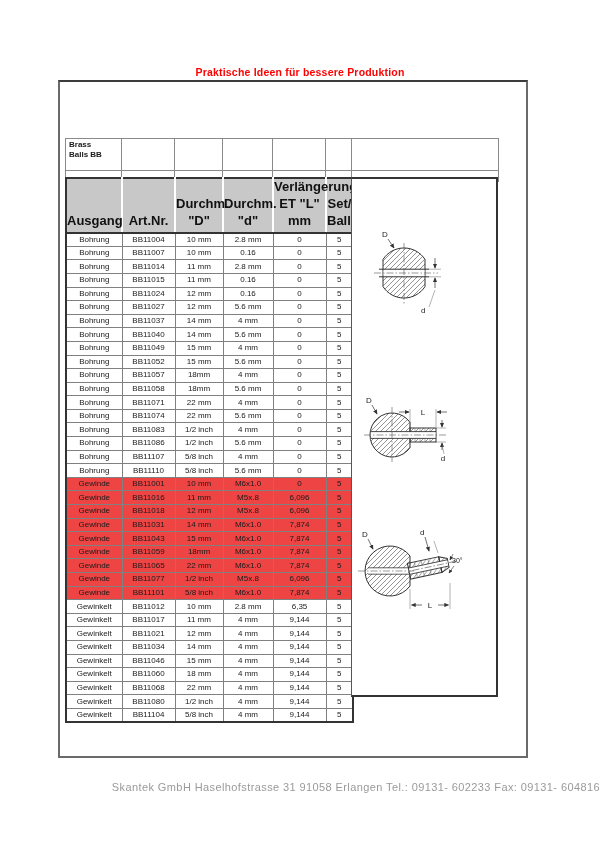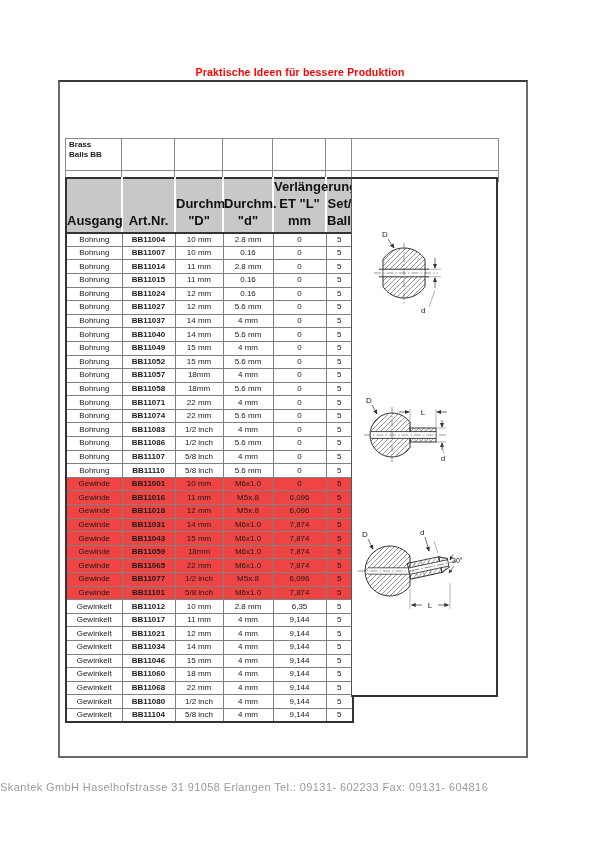--- a/index.html
+++ b/index.html
@@ -27,34 +27,34 @@
   
   .t2 { position:absolute; left:65px; top:177px; border-collapse:collapse; table-layout:fixed;
         width:287px; border:2px solid #333; }
   .t2 th { background:#c8c8c8; height:29px; font-size:13px; font-weight:bold; color:#111;
            vertical-align:bottom; padding:0 0 2px 0; text-align:center;
            border-left:2px solid #fff; border-bottom:2px solid #333; }
   .t2 th:first-child { border-left:none; }
   .t2 th span { display:block; line-height:1.3; }
   .t2 td { border:1px solid #808080; height:13.6px; font-size:8px; text-align:center;
            vertical-align:middle; padding:0; background:#fff; line-height:1; }
-  .t2 td.b { font-weight:bold; }
+  .t2 td.b { font-weight:normal; }
   .t2 tr.shaded td { background:#ef4444; }
 
   
   .konfig { position:absolute; left:351px; top:177px; width:147px; height:520px;
             border:2px solid #333; border-left:1px solid #555; background:#fff; }
   .konfig-header { height:29px; background:#c8c8c8; border-bottom:2px solid #333;
                    display:flex; align-items:flex-end; justify-content:center;
                    font-size:7.5px; font-weight:bold; padding-bottom:3px; }
   .konfig-body { position:relative; width:100%; height:487px; background:#fff; }
   .dwg { position:absolute; }
   .dwg text { font-family:"Liberation Sans", sans-serif; }
 
-  .footer { position:absolute; left:0; width:100%; text-align:left; color:#9a9a9a;
+  .footer { position:absolute; left:0; width:100%; text-align:right; color:#9a9a9a;
             font-size:11px; letter-spacing:0.4px; }
   .footer-1 { top:781px; }
   .footer-2 { top:797px; }
   .footer .email { text-decoration:underline; cursor:pointer; }
 </style>
 </head>
 <body>
 
 <div class="page">
 

